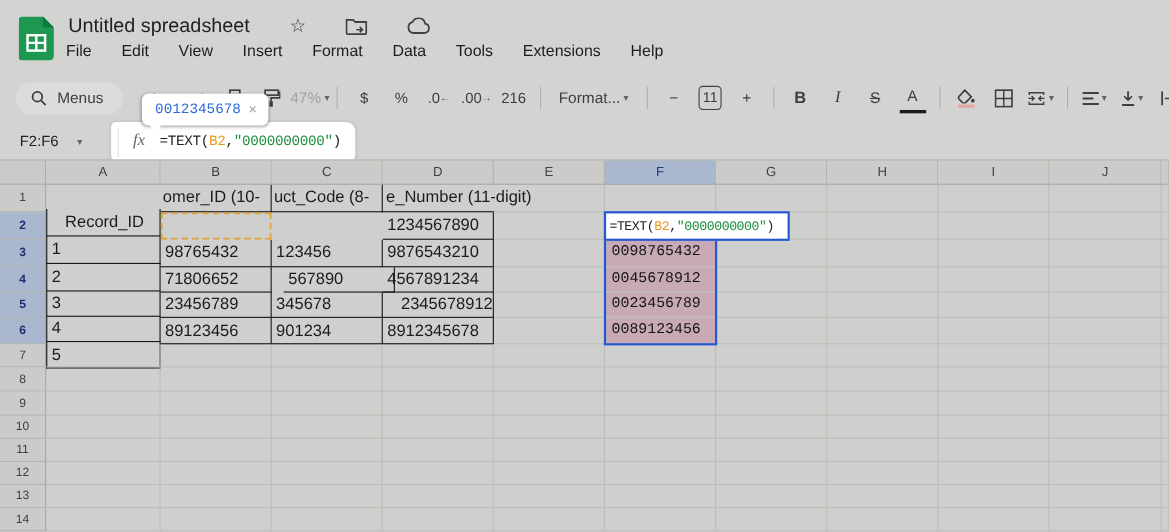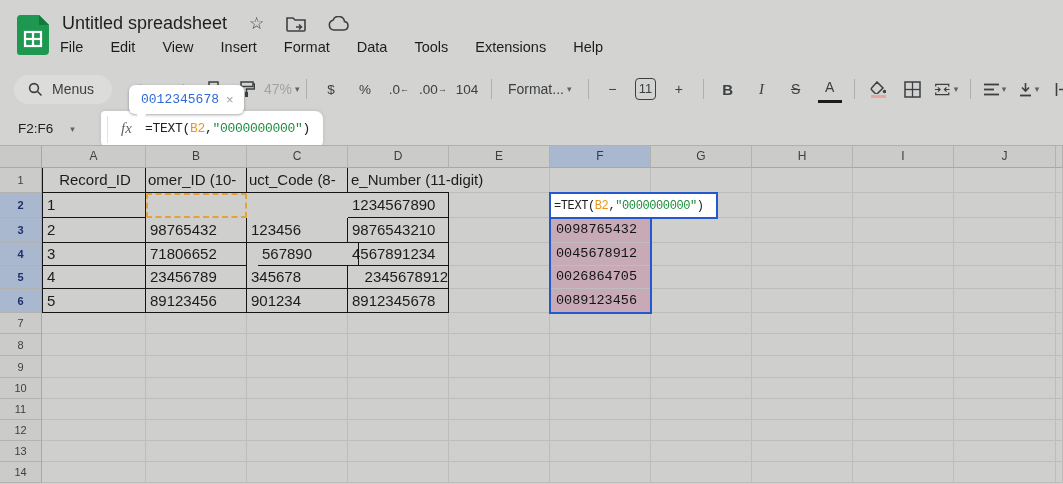--- a/index.html
+++ b/index.html
@@ -1,21 +1,21 @@
 <!DOCTYPE html>
 <html style="--accent-blue: #2458cf; --chip-text-blue: #2f6bd8; --formula-ref-orange: #e8971e; --formula-string-green: #1e8e3e; --selection-fill-mauve: #c8aab7; --selected-header-fill: #a9b8ce; --reference-dashed-orange: #e2a23c; --sheets-green: #1e9850; --fill-color-indicator: #e5a7a4;"><head>
 <meta charset="utf-8">
 <style>
   html,body{margin:0;padding:0;background:#888;}
   .stage{position:relative;width:1063px;height:484px;overflow:hidden;
          background:#d3d3d1;font-family:"Liberation Sans",sans-serif;color:#202124;}
   
   .topbar{position:absolute;left:0;top:0;width:100%;height:72px;}
   .logo{position:absolute;left:17px;top:15px;width:32px;height:40px;}
-  .title-row{position:absolute;left:62px;top:13px;display:flex;align-items:center;gap:22px;}
+  .title-row{position:absolute;left:62px;top:13px;display:flex;align-items:center;gap:36px;}
   .doc-title{font-size:18px;color:#1f1f1f;}
   .title-ico{color:#3f4043;font-size:17px;line-height:1;display:flex;align-items:center;}
   .menubar{position:absolute;left:60px;top:39px;display:flex;gap:27px;font-size:14.5px;color:#1d1d1f;}
   .menubar span{cursor:default;}
   
   .toolbar{position:absolute;left:14px;top:73px;right:0;height:32px;display:flex;align-items:center;
            font-size:14px;color:#3c4043;white-space:nowrap;}
   .pill{display:flex;align-items:center;gap:9px;background:#dcdcda;border-radius:16px;
         height:29px;padding:0 18px 0 14px;margin-right:16px;}
   .tb-ico{display:flex;align-items:center;justify-content:center;min-width:24px;height:24px;margin:0 5px;}
@@ -59,21 +59,21 @@
          box-sizing:border-box;text-align:center;font-size:12px;color:#3f3f3f;line-height:21px;}
   .chead.sel{background:var(--selected-header-fill,#a9b8ce);color:#223a75;}
   .rhead{position:absolute;background:#cbcbc9;border-right:1px solid #a8a8a6;border-bottom:1px solid #b2b2b0;
          box-sizing:border-box;text-align:center;font-size:11px;color:#3f3f3f;}
   .rhead.sel{background:var(--selected-header-fill,#a9b8ce);color:#1b2f6e;font-weight:bold;}
   .corner{position:absolute;left:0;top:0;width:42px;height:22px;background:#c9c9c7;box-sizing:border-box;
           border-right:1px solid #a8a8a6;border-bottom:1px solid #a8a8a6;}
   .cell{position:absolute;box-sizing:border-box;border-right:1px solid #bdbdbb;border-bottom:1px solid #bdbdbb;
         font-size:15px;color:#1c1c1e;padding-left:4px;overflow:hidden;white-space:nowrap;}
   .cell.tbl{border-right:1px solid #151515;border-bottom:1px solid #151515;}
-  .cell.tbl-left{border-left:1px solid #151515;}
+  .cell.tbl-left{border-left:1px solid #151515;margin-top:22px;}
   .cell.hdr{text-align:center;padding-left:2px;}
   .cell.hdr-clip{padding-left:2px;text-align:left;}
   .cell.hdr-over{padding-left:3px;text-align:left;overflow:visible;border-right:none;}
   .fval{position:absolute;box-sizing:border-box;background:var(--selection-fill-mauve,#c8aab7);
         font-family:"Liberation Mono",monospace;font-size:13.5px;color:#141414;padding-left:5px;
         white-space:nowrap;overflow:hidden;}
   .range-rect{position:absolute;border:2px solid var(--accent-blue,#2458cf);box-sizing:border-box;pointer-events:none;}
   .f2box{position:absolute;background:#fff;border:2px solid var(--accent-blue,#2458cf);box-sizing:border-box;
          display:flex;align-items:center;padding-left:3px;font-family:"Liberation Mono",monospace;
          font-size:12px;letter-spacing:-0.4px;white-space:nowrap;z-index:5;}
@@ -166,21 +166,21 @@
     <span class="tb-ico numfmt">$</span>
     <span class="tb-ico numfmt">%</span>
     <span class="tb-ico numfmt">
         <span>.0</span>
         <span class="mini">←</span>
       </span>
     <span class="tb-ico numfmt">
         <span>.00</span>
         <span class="mini">→</span>
       </span>
-    <span class="tb-ico numfmt">104</span>
+    <span class="tb-ico numfmt">216</span>
     <span class="sep"></span>
     <span class="tb-ico" style="min-width:72px;">
       <span>Format...</span>
         <span class="caret">▾</span>
     </span>
     <span class="sep"></span>
     <span class="tb-ico">−</span>
     <span class="fsize-box">11</span>
     <span class="tb-ico">+</span>
     <span class="sep"></span>
@@ -426,21 +426,21 @@
       <div class="cell" style="left: 348px; top: 316px; width: 101px; height: 21px; line-height: 20px;"></div>
       <div class="cell" style="left: 449px; top: 316px; width: 101px; height: 21px; line-height: 20px;"></div>
       <div class="cell" style="left: 550px; top: 316px; width: 101px; height: 21px; line-height: 20px;"></div>
       <div class="cell" style="left: 651px; top: 316px; width: 101px; height: 21px; line-height: 20px;"></div>
       <div class="cell" style="left: 752px; top: 316px; width: 101px; height: 21px; line-height: 20px;"></div>
       <div class="cell" style="left: 853px; top: 316px; width: 101px; height: 21px; line-height: 20px;"></div>
       <div class="cell" style="left: 954px; top: 316px; width: 102px; height: 21px; line-height: 20px;"></div>
       <div class="cell" style="left: 1056px; top: 316px; width: 7px; height: 21px; line-height: 20px;"></div>
       <div class="fval" style="left: 551px; top: 72px; width: 99px; height: 24px; line-height: 24px;">0098765432</div>
       <div class="fval" style="left: 551px; top: 97px; width: 99px; height: 22px; line-height: 22px;">0045678912</div>
-      <div class="fval" style="left: 551px; top: 120px; width: 99px; height: 22px; line-height: 22px;">0026864705</div>
+      <div class="fval" style="left: 551px; top: 120px; width: 99px; height: 22px; line-height: 22px;">0023456789</div>
       <div class="fval" style="left: 551px; top: 143px; width: 99px; height: 23px; line-height: 23px;">0089123456</div>
       <div class="range-rect" style="left: 549px; top: 46px; width: 103px; height: 122px;"></div>
       <div class="f2box" style="left: 549px; top: 46px; width: 169px; height: 27px;">
         <span class="tok-plain">=TEXT(</span>
         <span class="tok-ref">B2</span>
         <span class="tok-plain">,</span>
         <span class="tok-string">"0000000000"</span>
         <span class="tok-plain">)</span>
       </div>
       <div class="b2dash" style="left: 146px; top: 47px; width: 101px; height: 25px;"></div>

